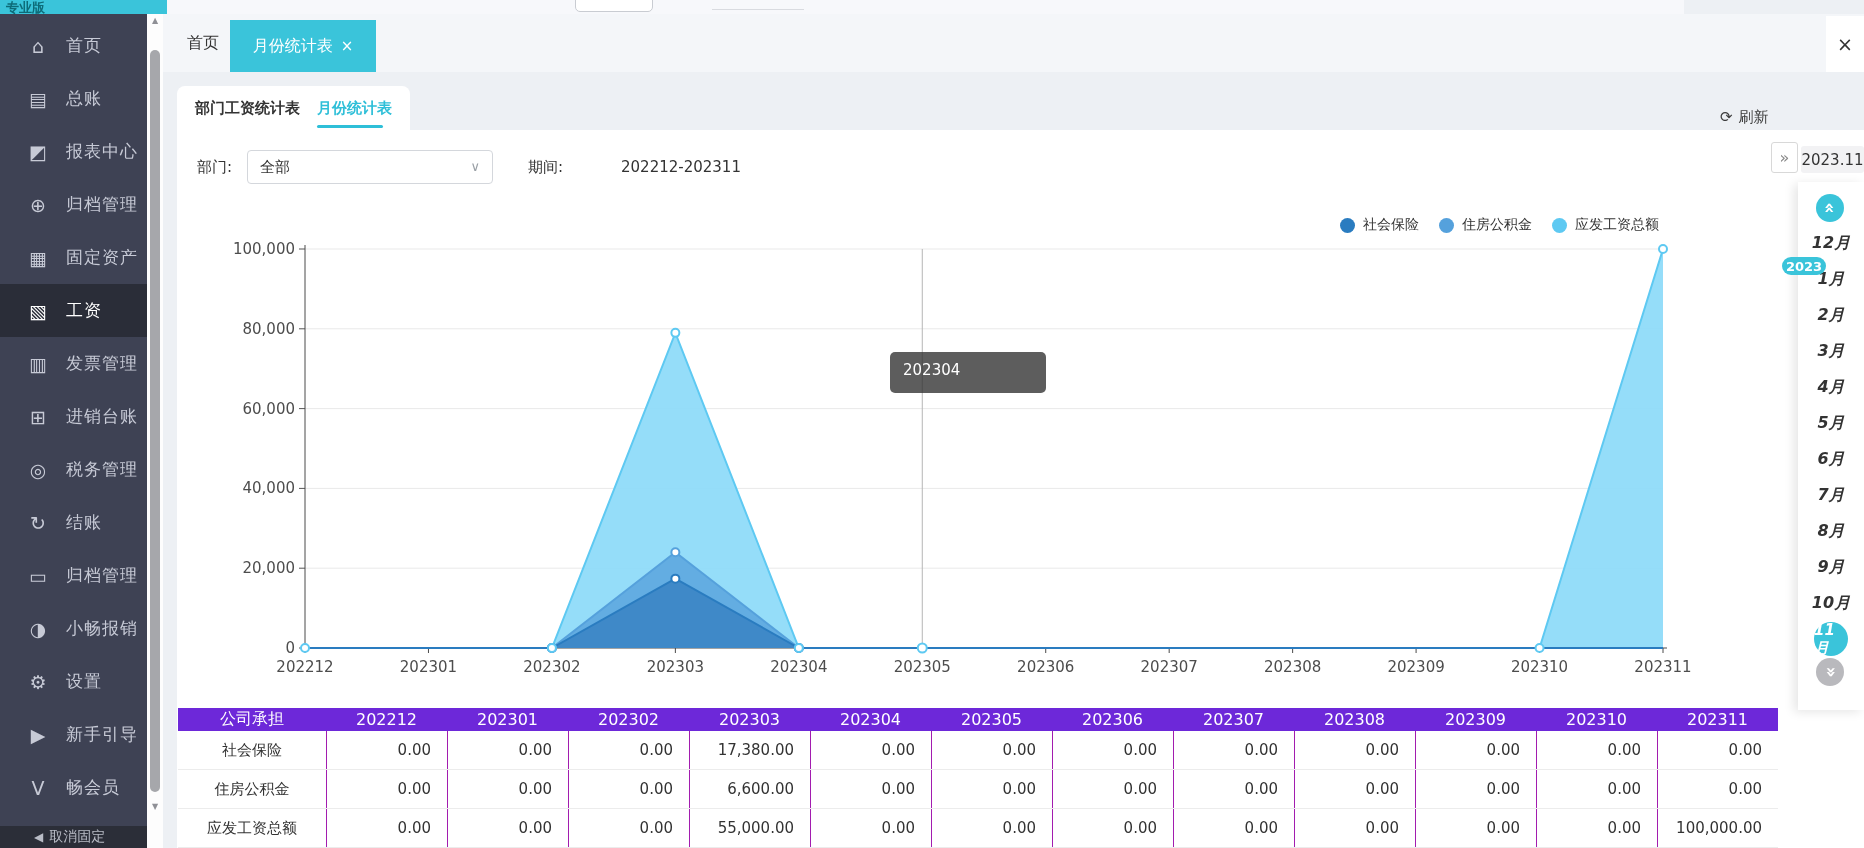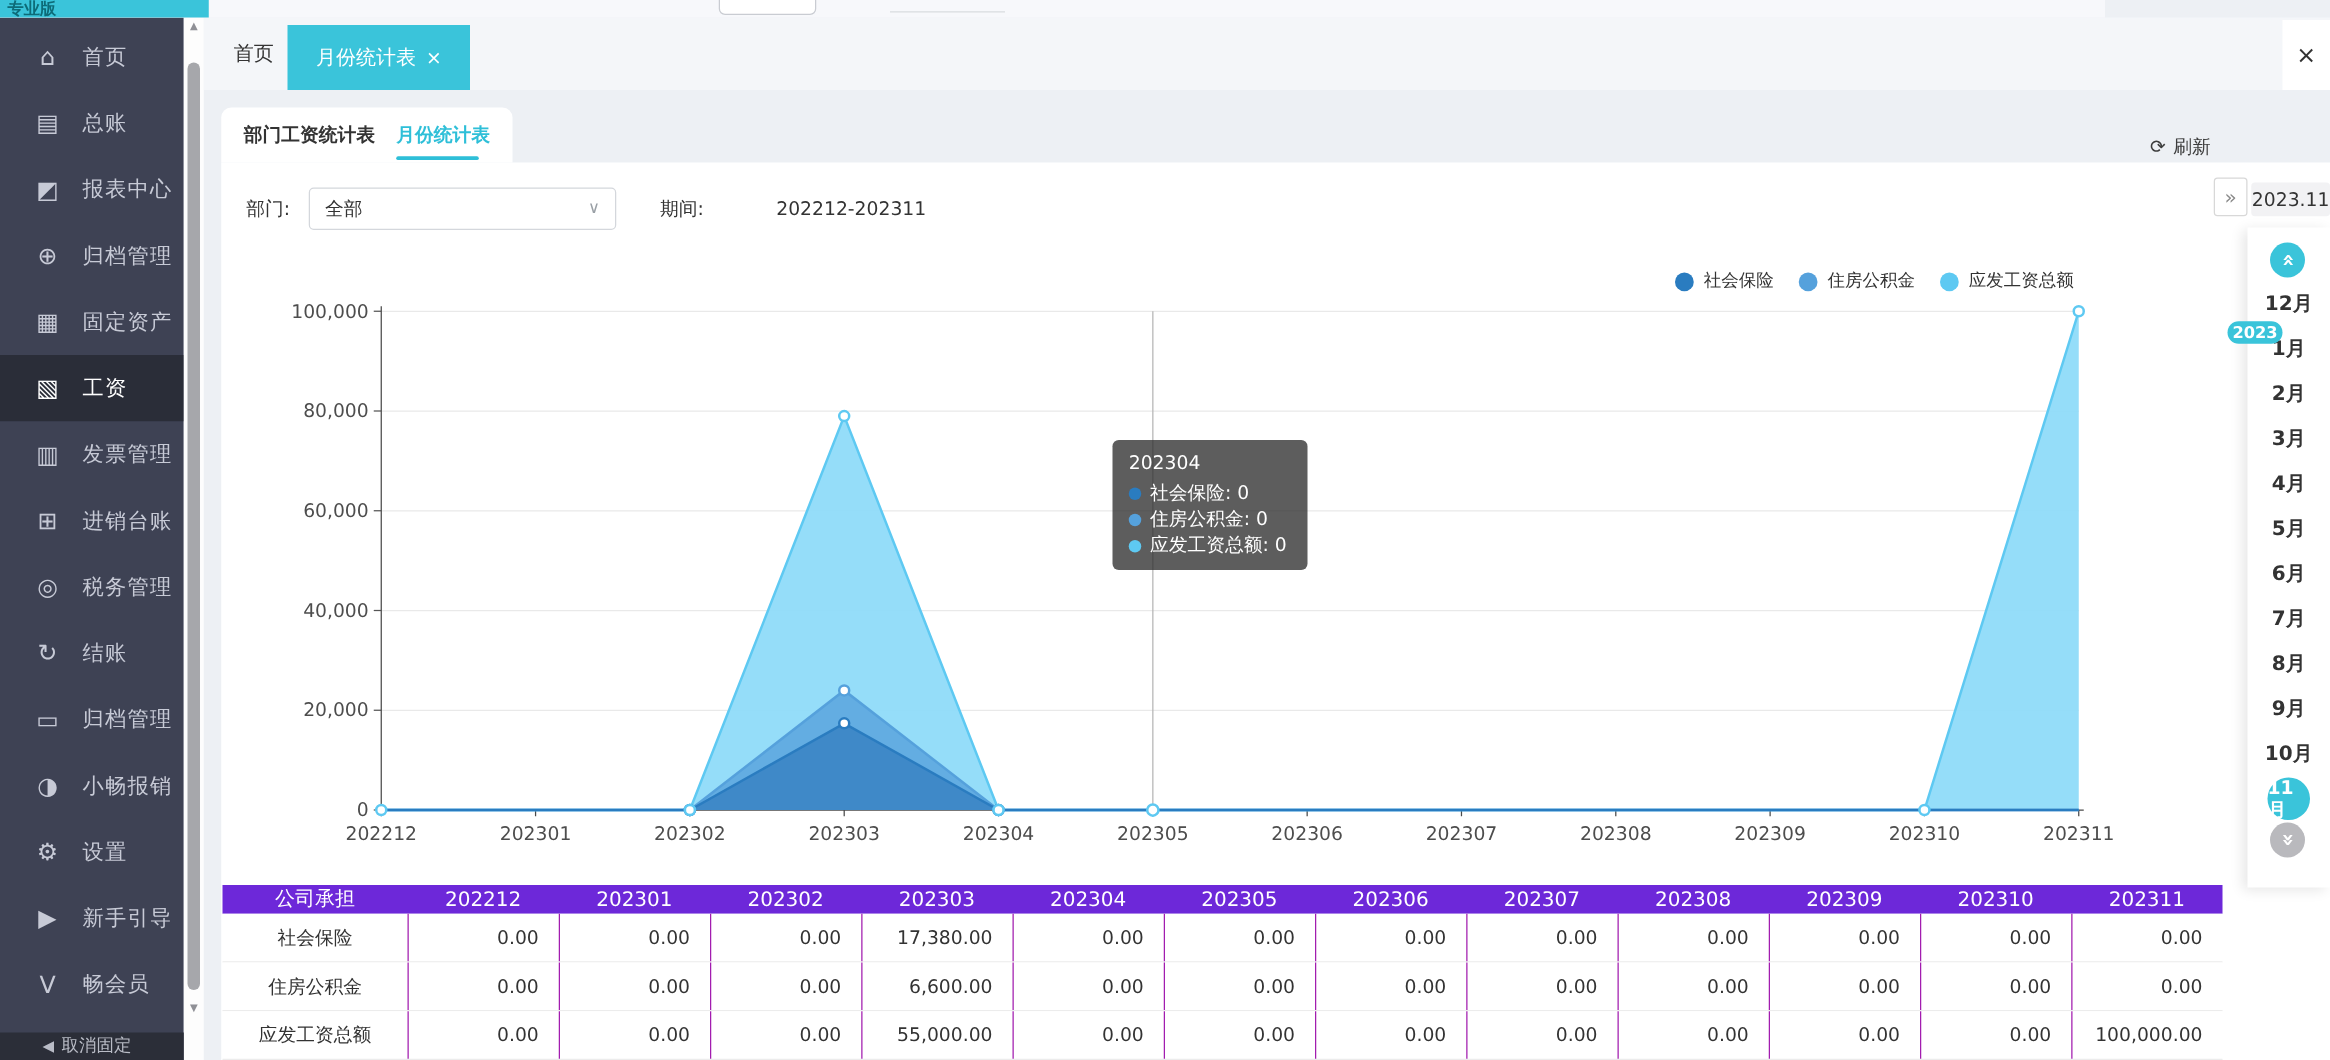--- a/index.html
+++ b/index.html
@@ -109,21 +109,21 @@
   #month-panel { left:1798px; top:182px; width:66px; height:528px; background:#fff;
     box-shadow:-4px 2px 10px rgba(0,0,0,0.10); z-index:6; }
   #scroll-up-btn { position:absolute; left:18px; top:12px; width:28px; height:28px;
     border-radius:50%; background:#3ac4da; color:#fff; display:flex; align-items:center;
     justify-content:center; cursor:pointer; }
   #scroll-down-btn { position:absolute; left:18px; top:476px; width:28px; height:28px;
     border-radius:50%; background:#b9b9bd; color:#fff; display:flex; align-items:center;
     justify-content:center; cursor:pointer; }
   .chev { display:inline-block; transform:rotate(90deg); font-size:17px; font-weight:bold; }
   #scroll-down-btn .chev { transform:rotate(-90deg); }
-  #month-list { position:absolute; left:0; top:43px; width:66px; }
+  #month-list { position:absolute; left:0; top:43px; width:66px;font-style:italic; }
   .month-item { height:36px; display:flex; align-items:center; justify-content:center;
     font-size:16px; font-weight:bold; color:#333; cursor:pointer; }
   .month-item .pill { width:34px; height:34px; border-radius:50%; background:#3ac4da;
     color:#fff; display:flex; align-items:center; justify-content:center; font-size:15px; }
   #year-badge { left:1782px; top:257px; width:44px; height:18px; background:#3ac4da;
     border-radius:9px; color:#fff; font-size:13px; font-weight:bold; display:flex;
     align-items:center; justify-content:center; z-index:7; }
 </style>
 </head>
 <body>
@@ -316,34 +316,20 @@
     <circle cx="551.9090909090909" cy="648" r="4" fill="#fff" stroke="#5ec9f2" stroke-width="2"></circle>
     <circle cx="675.3636363636364" cy="332.8698" r="4" fill="#fff" stroke="#5ec9f2" stroke-width="2"></circle>
     <circle cx="798.8181818181818" cy="648" r="4" fill="#fff" stroke="#5ec9f2" stroke-width="2"></circle>
     <circle cx="1539.5454545454545" cy="648" r="4" fill="#fff" stroke="#5ec9f2" stroke-width="2"></circle>
     <circle cx="1663" cy="249" r="4" fill="#fff" stroke="#5ec9f2" stroke-width="2"></circle>
     <circle cx="922.2727272727273" cy="648" r="4.5" fill="#fff" stroke="#5ec9f2" stroke-width="2"></circle>
   </svg>
 
 <div id="tooltip" class="abs">
   <div class="tt-title">202304</div>
-  <div id="tt-rows">
-      <div class="tt-row">
-        <span class="tt-dot" style="background: rgb(42, 124, 192);"></span>
-        <span>社会保险: 0</span>
-      </div>
-      <div class="tt-row">
-        <span class="tt-dot" style="background: rgb(85, 161, 220);"></span>
-        <span>住房公积金: 0</span>
-      </div>
-      <div class="tt-row">
-        <span class="tt-dot" style="background: rgb(94, 201, 242);"></span>
-        <span>应发工资总额: 0</span>
-      </div>
-    </div>
 </div>
 
 <div id="table" class="abs">
     <div class="t-row t-head">
       <div class="t-cell label">公司承担</div>
       <div class="t-cell">202212</div>
       <div class="t-cell">202301</div>
       <div class="t-cell">202302</div>
       <div class="t-cell">202303</div>
       <div class="t-cell">202304</div>

